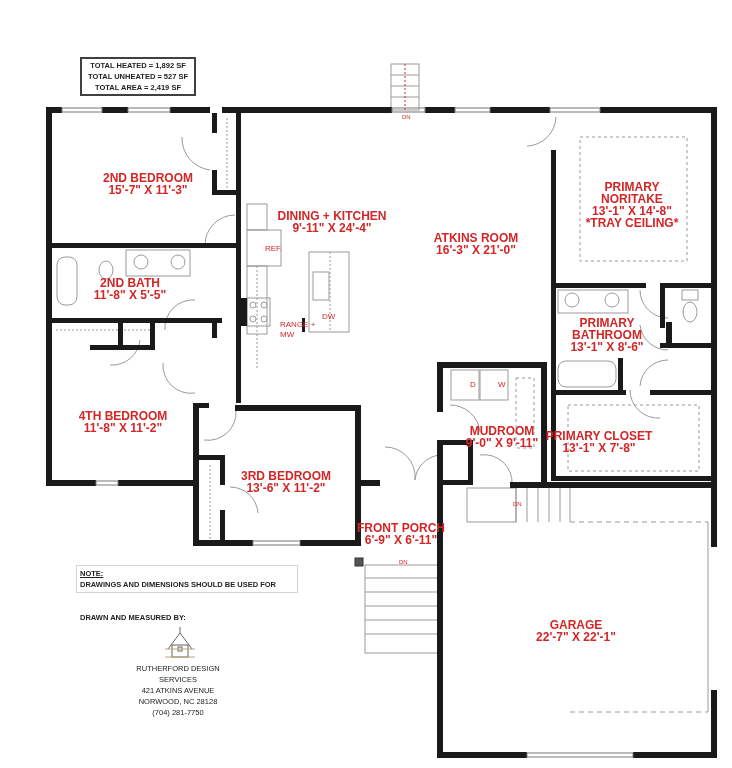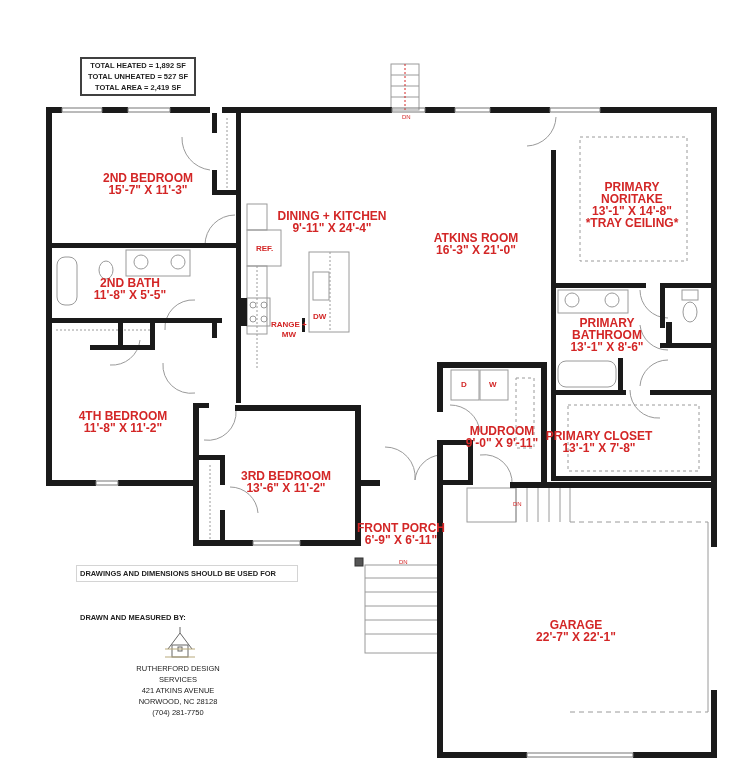--- a/index.html
+++ b/index.html
@@ -1,21 +1,21 @@
 <!DOCTYPE html>
 <html><head>
 <meta charset="utf-8">
 <style>
   html, body { margin: 0; padding: 0; background: #ffffff; }
   body { width: 732px; height: 768px; position: relative; overflow: hidden; font-family: "Liberation Sans", sans-serif; }
   .title { position: absolute; left: 46px; top: 4px; font-size: 17px; font-weight: bold; color: #1a1a1a; line-height: 24px; letter-spacing: 0.2px; }
   .totals { position: absolute; left: 80px; top: 57px; width: 112px; border: 2px solid #404040; font-size: 7.5px; font-weight: bold; color: #222; text-align: center; line-height: 11px; padding: 1px 0; background: #fff; }
   svg.plan { position: absolute; left: 0; top: 0; }
   .room { position: absolute; text-align: center; color: #d32626; font-weight: bold; font-size: 12px; line-height: 12px; white-space: nowrap; transform: translateX(-50%); }
-  .fix { position: absolute; color: #d32626; font-weight: bold; font-size: 8px; line-height: 10px; text-align: center; white-space: nowrap; }
+  .fix { position: absolute; color: #d32626; font-weight: normal; font-size: 8px; line-height: 10px; text-align: left; white-space: nowrap; margin-left: 9px; }
   .dn { position: absolute; color: #d32626; font-size: 6px; }
   .note { position: absolute; left: 76px; top: 565px; width: 214px; border: 1px solid #d4d4d4; padding: 2px 3px; font-size: 7.5px; font-weight: bold; color: #222; line-height: 11px; background: #fff; }
   .note u { text-decoration: underline; }
   .drawn { position: absolute; left: 80px; top: 613px; font-size: 7.5px; font-weight: bold; color: #222; }
   .company { position: absolute; left: 118px; top: 663px; width: 120px; text-align: center; font-size: 7.5px; color: #222; line-height: 11px; }
   .logo { position: absolute; left: 165px; top: 627px; }
 </style>
 </head>
 <body>
 
@@ -259,20 +259,21 @@
 </div>
 <div class="fix" style="left:313px; top:312px;">DW</div>
 <div class="fix" style="left:461px; top:380px;">D</div>
 <div class="fix" style="left:489px; top:380px;">W</div>
 
 <div class="dn" style="left:402px; top:114px;">DN</div>
 <div class="dn" style="left:513px; top:501px;">DN</div>
 <div class="dn" style="left:399px; top:559px;">DN</div>
 
 <div class="note">
+  <div><u>NOTE:</u></div>
   <div>DRAWINGS AND DIMENSIONS SHOULD BE USED FOR</div>
 </div>
 
 <div class="drawn">DRAWN AND MEASURED BY:</div>
 
 <svg class="logo" width="30" height="34" viewBox="0 0 30 34">
   <g fill="none" stroke="#666" stroke-width="1">
     <line x1="15" y1="0" x2="15" y2="6"></line>
     <path d="M3,22 L15,6 L27,22"></path>
     <rect x="7" y="18" width="16" height="12"></rect>

